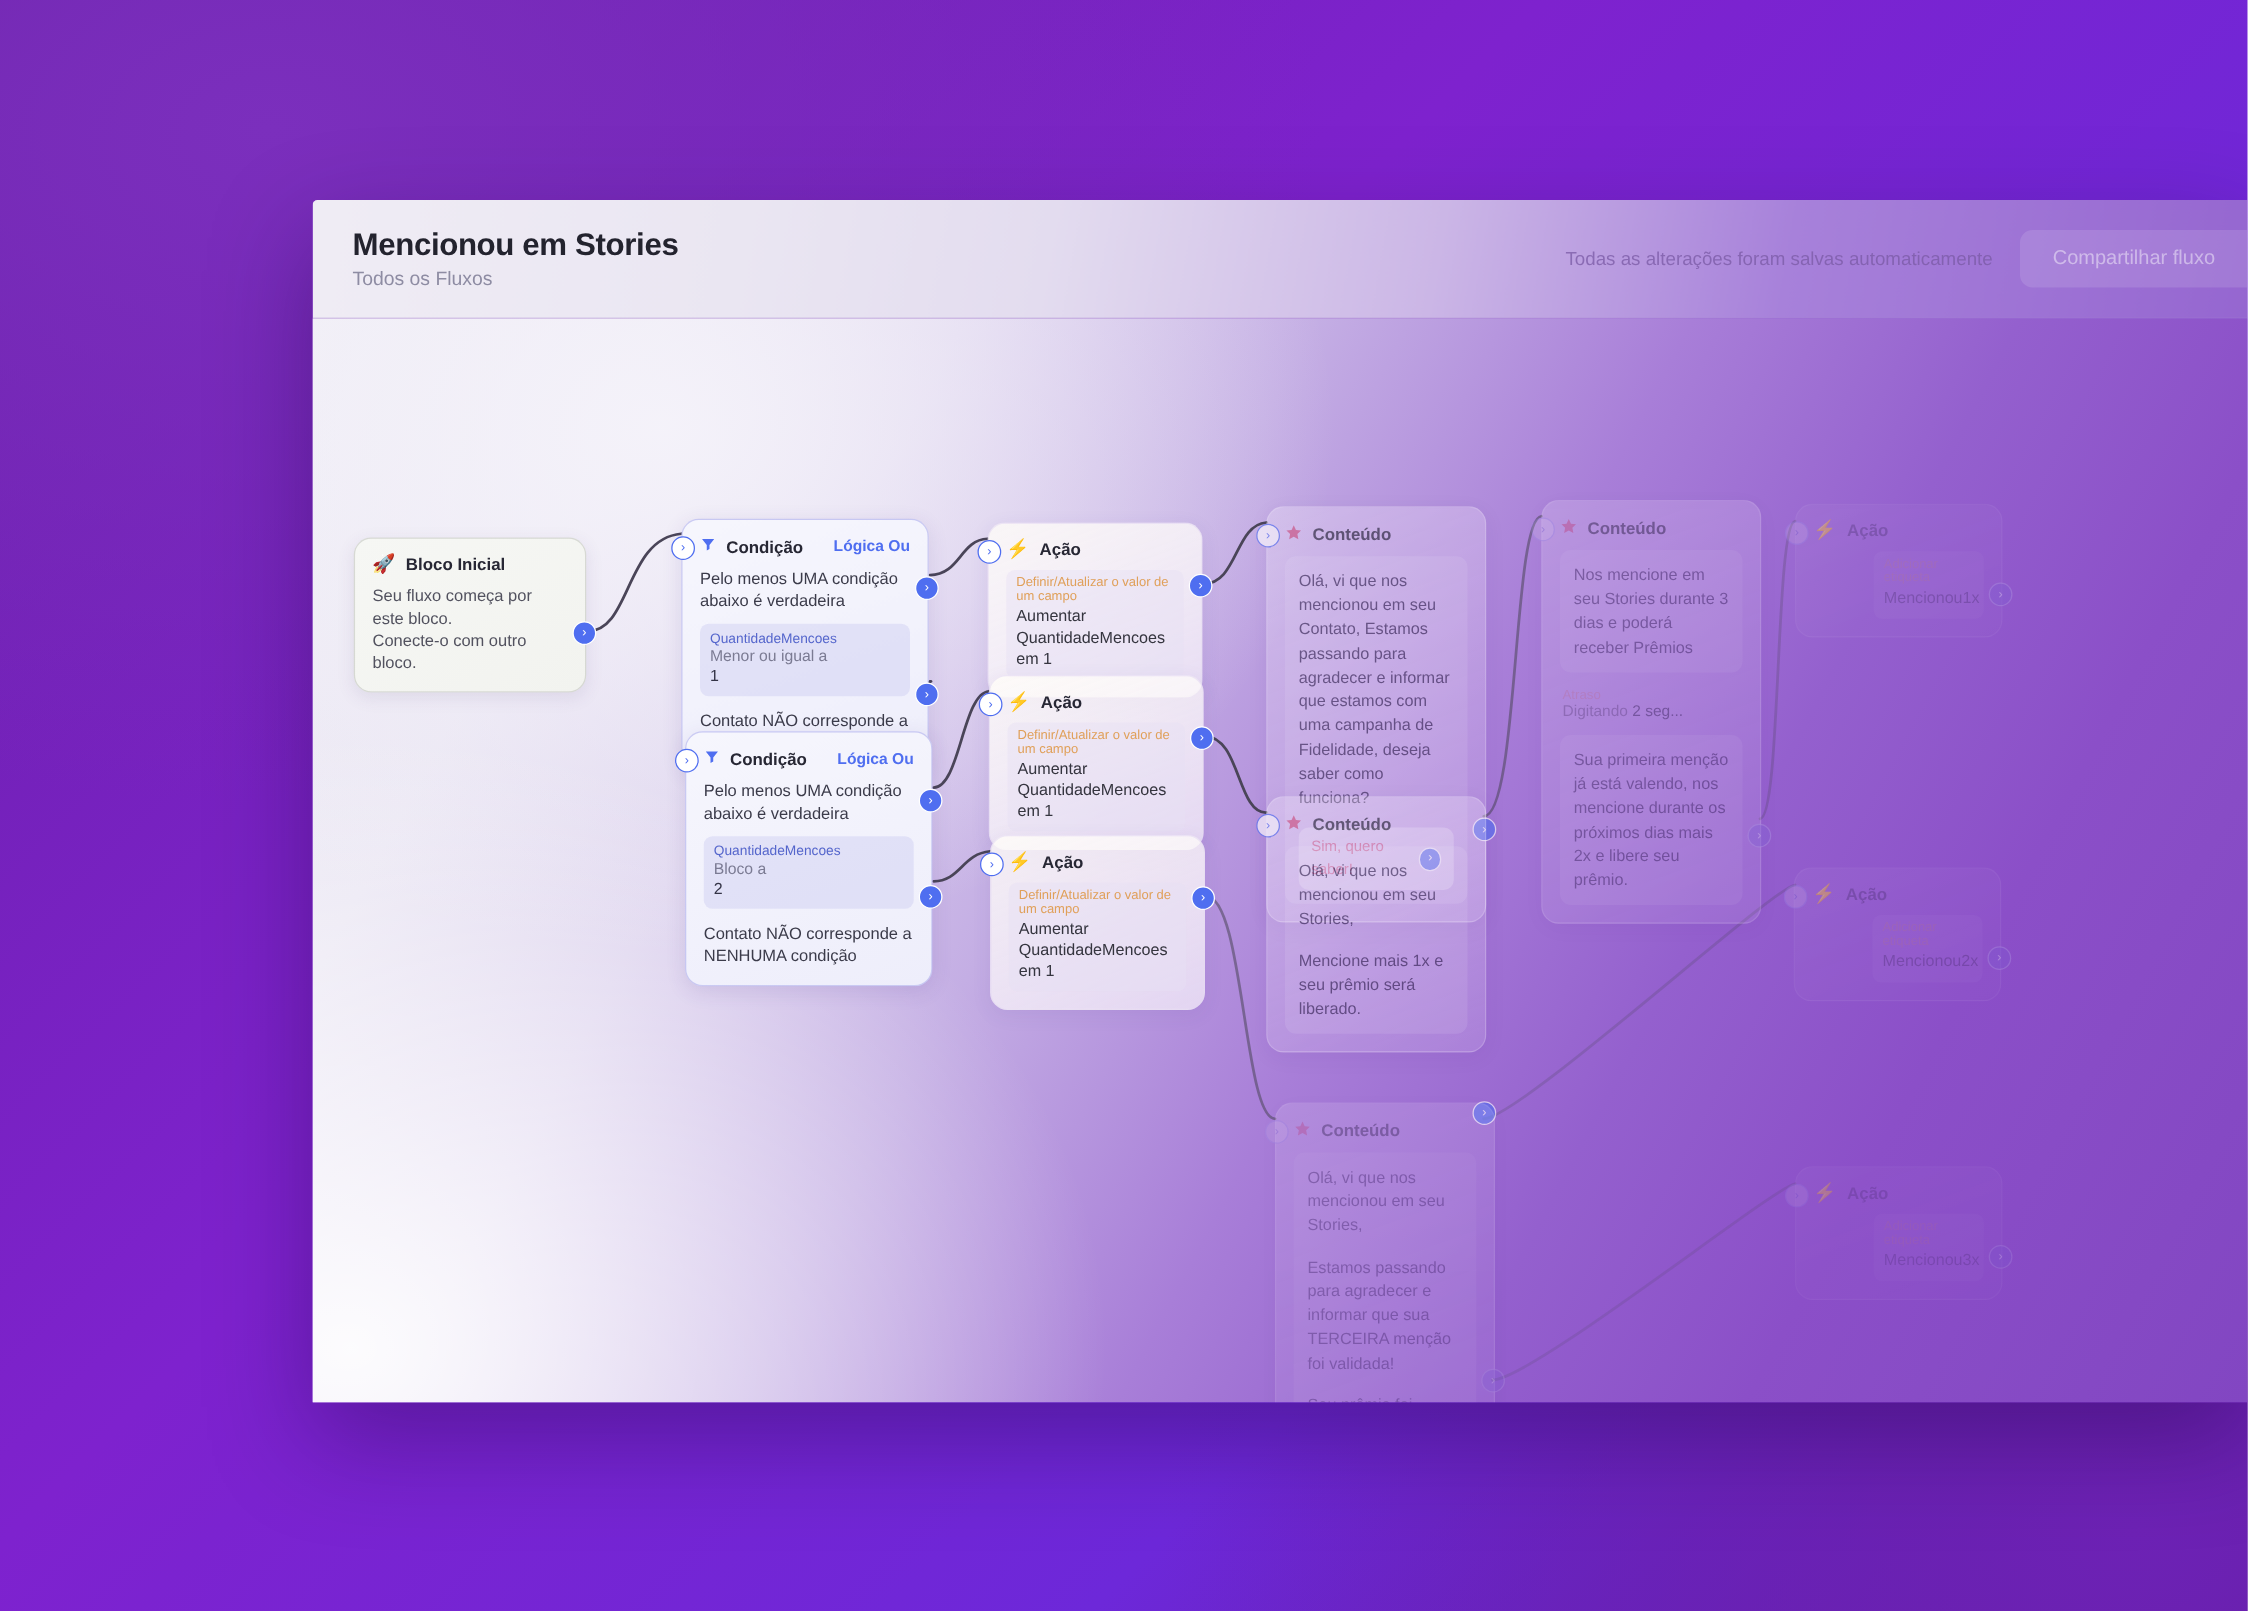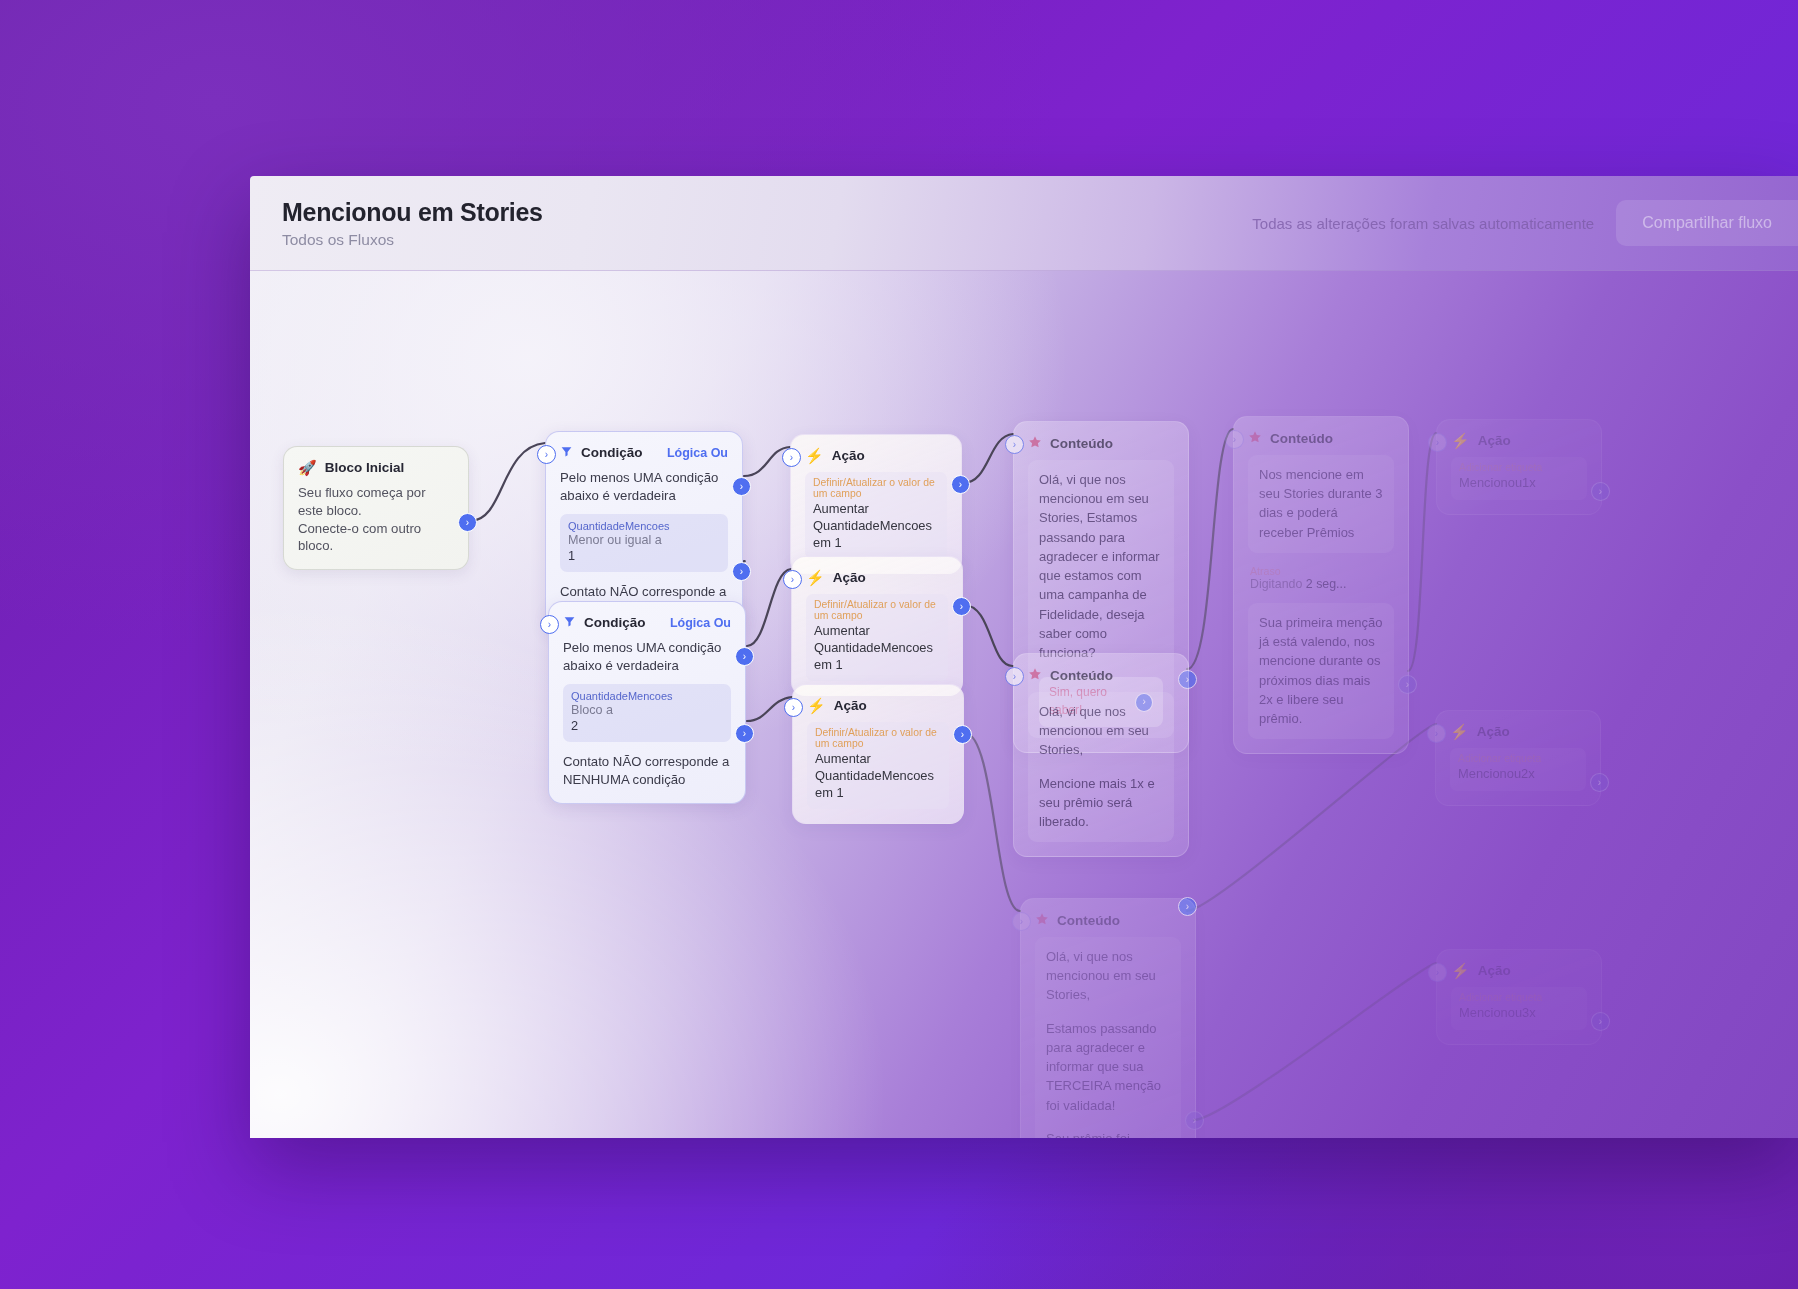--- a/index.html
+++ b/index.html
@@ -12,21 +12,21 @@
     background:
       radial-gradient(ellipse 1400px 900px at 12% 8%, #7b2fbd 0%, rgba(123,47,189,0) 60%),
       radial-gradient(ellipse 1200px 900px at 95% 95%, #6d22b5 0%, rgba(109,34,181,0) 65%),
       linear-gradient(135deg, #6b21a8 0%, #7e22ce 40%, #6d28d9 70%, #5b1a96 100%);
     position: relative;
   }
 
   
   #app-window {
     position: absolute;
-    left: 250px; top: 176px;
+    left: 250px; top: 160px;
     width: 1548px; height: 962px;
     border-radius: 4px 0 0 0;
     overflow: hidden;
     box-shadow: 0 30px 80px rgba(30,0,60,.35);
   }
 
   
   #header {
     position: absolute; left: 0; top: 0;
     width: 100%; height: 95px;
@@ -176,21 +176,21 @@
   .delay-val b { color: #3a2e52; font-weight: normal; }
 
   
   .node-act-faded {
     width: 166px; min-height: 80px;
     background: linear-gradient(160deg, rgba(255,255,255,.10) 0%, rgba(255,255,255,.04) 100%);
     border: 1px solid rgba(255,255,255,.10);
     box-shadow: none;
   }
   .node-act-faded .node-title { color: rgba(35,25,60,.55); }
-  .node-act-faded .act-field { background: rgba(255,255,255,.07); }
+  .node-act-faded .act-field { background: rgba(255,255,255,.07); margin-left: 48px; }
   .node-act-faded .act-field-label { color: rgba(210,140,90,.40); }
   .node-act-faded .act-field-val { color: rgba(35,25,60,.55); }
   #node-act-4 { left: 1186px; top: 148px; }
   #node-act-5 { left: 1185px; top: 439px; }
   #node-act-6 { left: 1186px; top: 678px; }
 
   
   .dim-1 { opacity: .62; }
   .dim-2 { opacity: .40; }
   .dim-3 { opacity: .30; }
@@ -374,21 +374,21 @@
       <div class="handle handle-in">›</div>
       <div class="node-header">
         <span class="node-icon">
           <svg width="14" height="14" viewBox="0 0 24 24">
               <path fill="#d2567f" d="M12 2l3 6.5 7 .9-5 4.8 1.3 6.9L12 17.8 5.7 21.1 7 14.2 2 9.4l7-.9z"></path>
             </svg>
         </span>
         <span class="node-title">Conteúdo</span>
       </div>
       <div class="cont-bubble">
-        <p>Olá, vi que nos mencionou em seu Stories, Estamos passando para agradecer e informar que estamos com uma campanha de Fidelidade, deseja saber como funciona?</p>
+        <p>Olá, vi que nos mencionou em seu Contato, Estamos passando para agradecer e informar que estamos com uma campanha de Fidelidade, deseja saber como funciona?</p>
         <div class="quick-reply">
           <span>Sim, quero saber!</span>
           <span class="handle handle-out" style="position:relative;right:auto;top:auto;margin-left:auto;">›</span>
         </div>
       </div>
       <div class="handle handle-out" style="top:248px;">›</div>
     </div>
 
     <div class="node node-cont dim-1" id="node-cont-2">
       <div class="handle handle-in">›</div>

